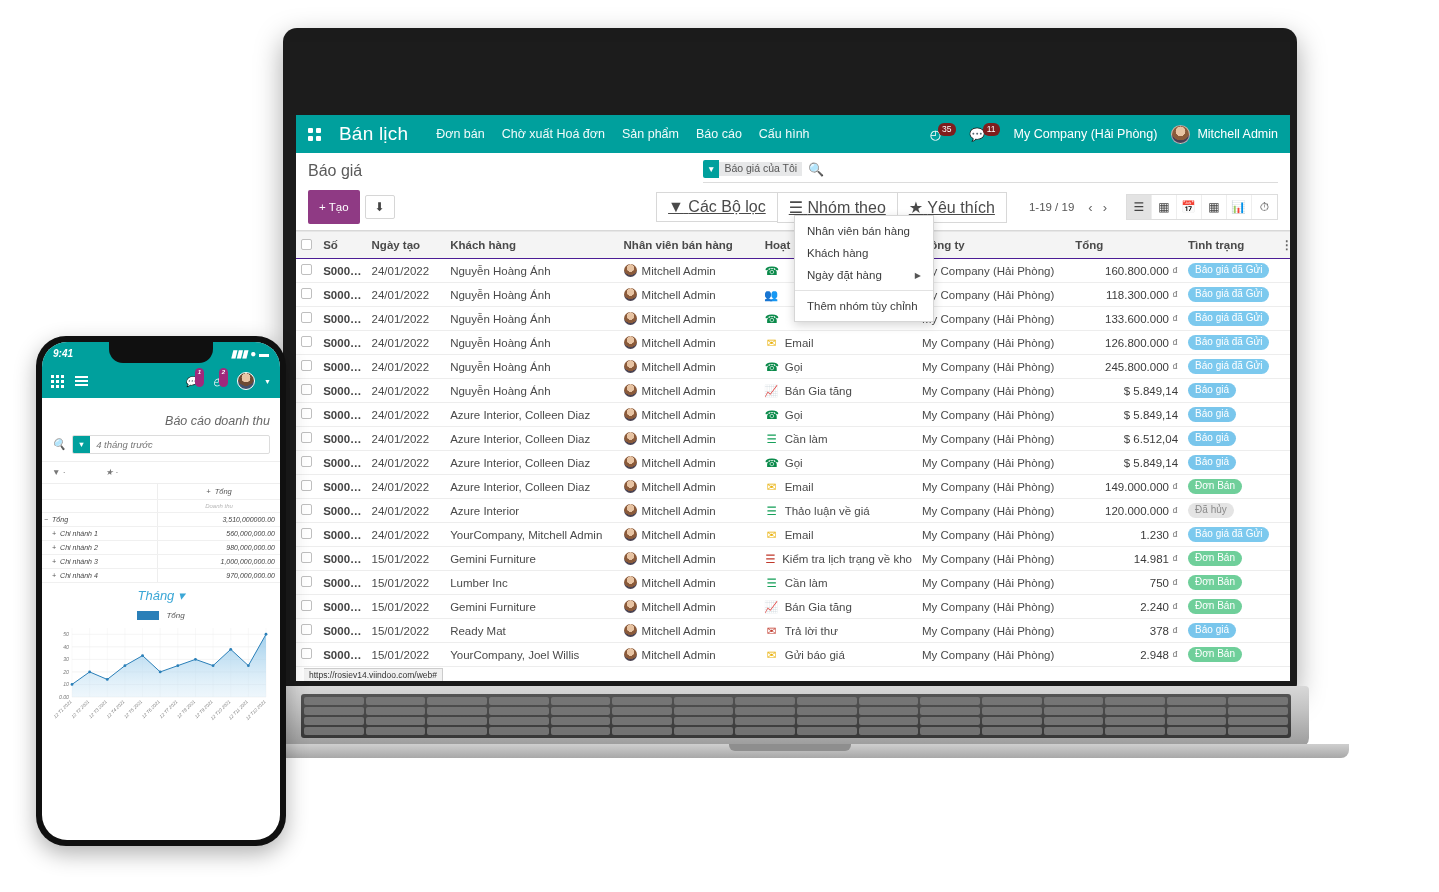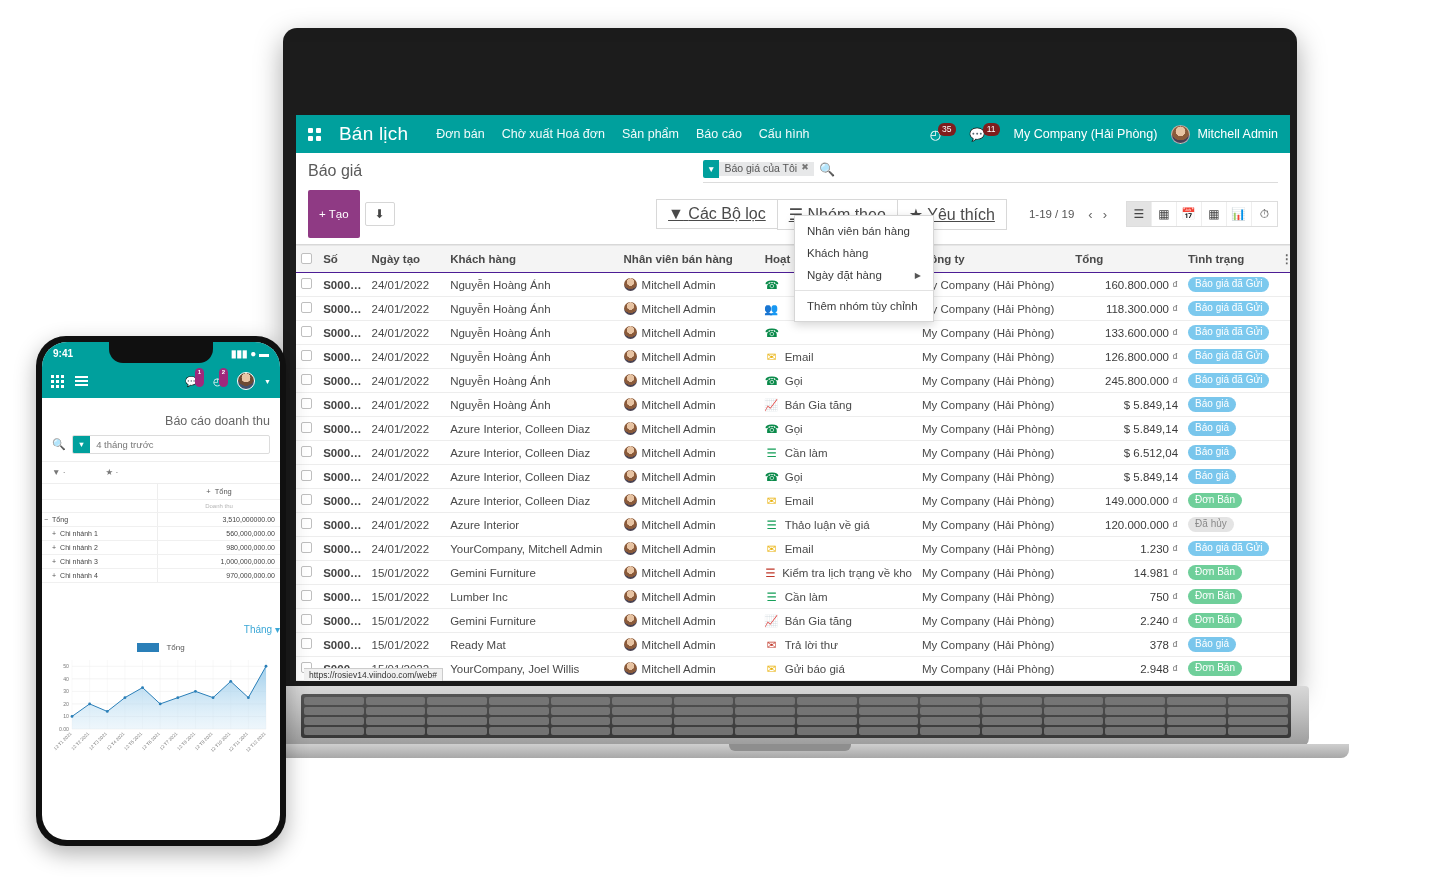--- a/index.html
+++ b/index.html
@@ -77,29 +77,29 @@
   
   .cp { background:#fff; border-bottom:1px solid #d8d8d8; padding: 7px 12px 6px; }
   .cp-top { display:flex; align-items:flex-start; }
   .page-title { font-size:16px; color:#5a5a5a; font-weight:400; padding-top:2px;}
   .searchbox {
     margin-left:auto; width:575px; display:flex; align-items:center;
     border-bottom:1px solid #dcdcdc; padding-bottom:4px;
   }
   .facet { display:flex; align-items:center; height:18px; border-radius:2px; overflow:hidden; margin-right:6px;}
   .facet-ic { background:#00A09D; color:#fff; font-size:8.5px; padding:0 4px; height:18px; display:flex; align-items:center;}
-  .facet-lb { background:#e7e8e9; color:#555; font-size:10.5px; padding:0 5px; height:14px; display:flex; gap:4px;}
+  .facet-lb { background:#e7e8e9; color:#555; font-size:10.5px; padding:0 5px; height:14px; display:flex; align-items:center; gap:4px;flex-direction:column;}
   .facet-x { font-size:9px; color:#777; cursor:pointer;}
   .search-input { border:0; outline:0; font-size:12px; color:#999; flex:1; background:transparent; font-family:"Liberation Sans",sans-serif;}
   .search-ic { color:#555; font-size:13px; cursor:pointer;}
 
   .cp-bot { display:flex; align-items:center; margin-top:7px; }
   .btn-create {
     background:#8f3a84; color:#fff; border:0; border-radius:2px;
-    font-size:11.5px; padding:18px 11px; cursor:pointer; font-family:"Liberation Sans",sans-serif;
+    font-size:11.5px; padding:11px 11px; cursor:pointer; font-family:"Liberation Sans",sans-serif;
   }
   .btn-plain {
     background:#fff; border:1px solid #d6d6d6; border-radius:2px;
     font-size:12px; padding:4px 9px; margin-left:5px; cursor:pointer; color:#444;
   }
   .cp-filters { margin-left:auto; display:flex; align-items:center; }
   .fbtn {
     background:#fff; border:1px solid #d8d8d8; font-size:16px; color:#4a4a4a;
     padding:5px 11px; cursor:pointer; margin-left:-1px; white-space:nowrap;text-decoration:underline;
   }
@@ -161,21 +161,21 @@
   }
 
   
   #phone { position:absolute; left:36px; top:336px; width:250px; height:510px; }
   .ph-body {
     position:absolute; inset:0; background:#101010; border-radius:30px;
     box-shadow:0 8px 22px rgba(0,0,0,.3);
   }
   .ph-screen {
     position:absolute; left:6px; top:6px; width:238px; height:498px;
-    background:#fff; border-radius:25px; overflow:hidden;
+    background:#fff; border-radius:25px; overflow:hidden;font-style:italic;
   }
   .ph-notch {
     position:absolute; left:50%; transform:translateX(-50%); top:0; width:104px; height:21px;
     background:#101010; border-radius:0 0 14px 14px; z-index:5;
   }
   .ph-status {
     height:22px; background:#00A09D; display:flex; align-items:center; justify-content:space-between;
     padding:0 11px; color:#fff; font-size:10px; font-weight:700;
   }
   .ph-nav {
@@ -201,21 +201,21 @@
   .ph-facet-lb { font-size:9.5px; color:#777; padding:3px 6px; }
   .ph-fbar { display:flex; gap:40px; padding:5px 10px 6px; border-bottom:1px solid #eee; border-top:1px solid #eee; }
   .ph-fbar span { font-size:8.5px; color:#777; }
 
   .ph-table { width:100%; border-collapse:collapse; font-size:7px; color:#444; }
   .ph-table td { padding:3px 5px; border-bottom:1px solid #f0f0f0; }
   .ph-th-cell { text-align:center; font-size:7.5px; color:#555; border-left:1px solid #eee; }
   .ph-sub { color:#b5b5b5; font-size:6px; text-align:center; border-left:1px solid #eee; }
   .ph-val { text-align:right; border-left:1px solid #eee; font-size:7px; }
   .ph-pm { color:#555; margin-right:4px; }
-  .ph-month { text-align:right; font-size:10px; color:#3ba7d6; padding:5px 0 2px;margin-top:36px; }
+  .ph-month { text-align:center; font-size:13px; color:#3ba7d6; padding:5px 0 2px; }
 
   .ph-legend { display:flex; align-items:center; justify-content:center; gap:7px; margin:6px 0 2px; }
   .ph-legend .sw { width:22px; height:9px; background:#2a7fb8; display:inline-block; }
   .ph-legend span.lb { font-size:8px; color:#555; }
   .ph-chart { padding:0 6px; }
   .xlab { font-size:4.6px; fill:#7b7b7b; }
   .ylab { font-size:5.2px; fill:#7b7b7b; }
 </style>
 </head>
 <body>

